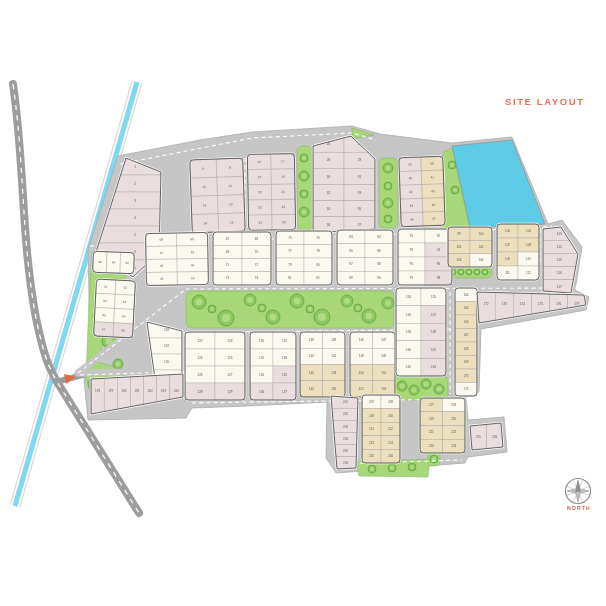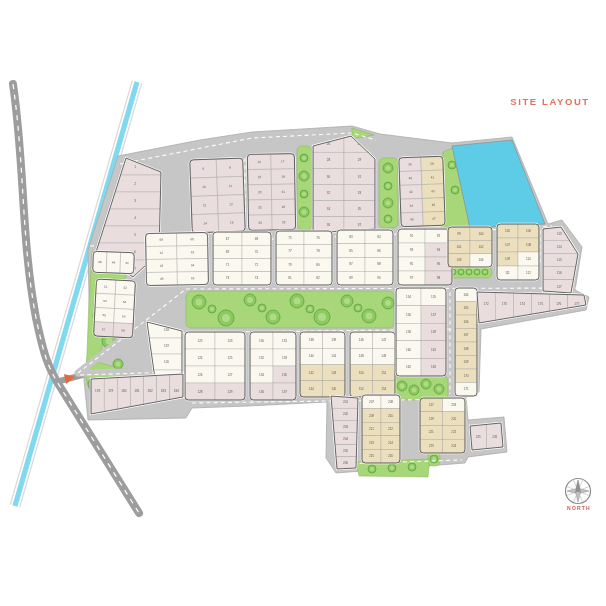--- a/index.html
+++ b/index.html
@@ -1,19 +1,19 @@
 <!DOCTYPE html>
 <html><head>
 <meta charset="utf-8">
 <style>
   html,body{margin:0;padding:0;background:#ffffff;}
   .stage{position:relative;width:606px;height:606px;background:#ffffff;overflow:hidden;
          font-family:"Liberation Sans",sans-serif;}
   .stage svg{position:absolute;left:0;top:0;}
-  .title{position:absolute;left:505px;top:96px;width:90px;text-align:center;
+  .title{position:absolute;left:505px;top:96px;width:90px;text-align:left;
          font-size:9.5px;font-weight:bold;letter-spacing:1.6px;}
   .north{position:absolute;left:556px;top:505px;width:46px;text-align:center;
          font-size:5px;font-weight:bold;letter-spacing:1.2px;}
 </style>
 </head>
 <body>
 
 <div class="stage">
   <svg id="site-svg" viewBox="0 0 606 606" width="606" height="606">
     <defs id="svg-defs">

